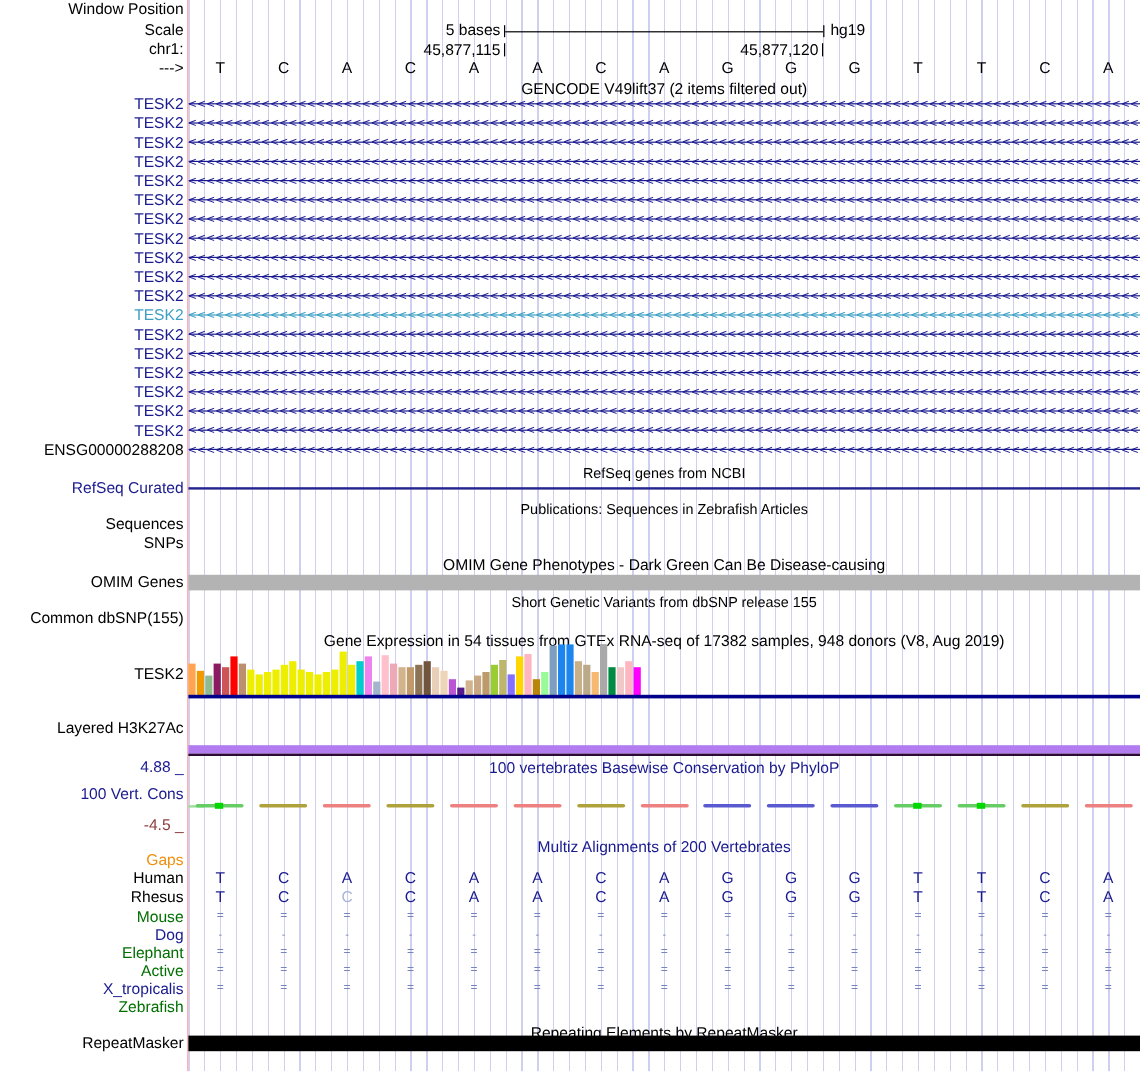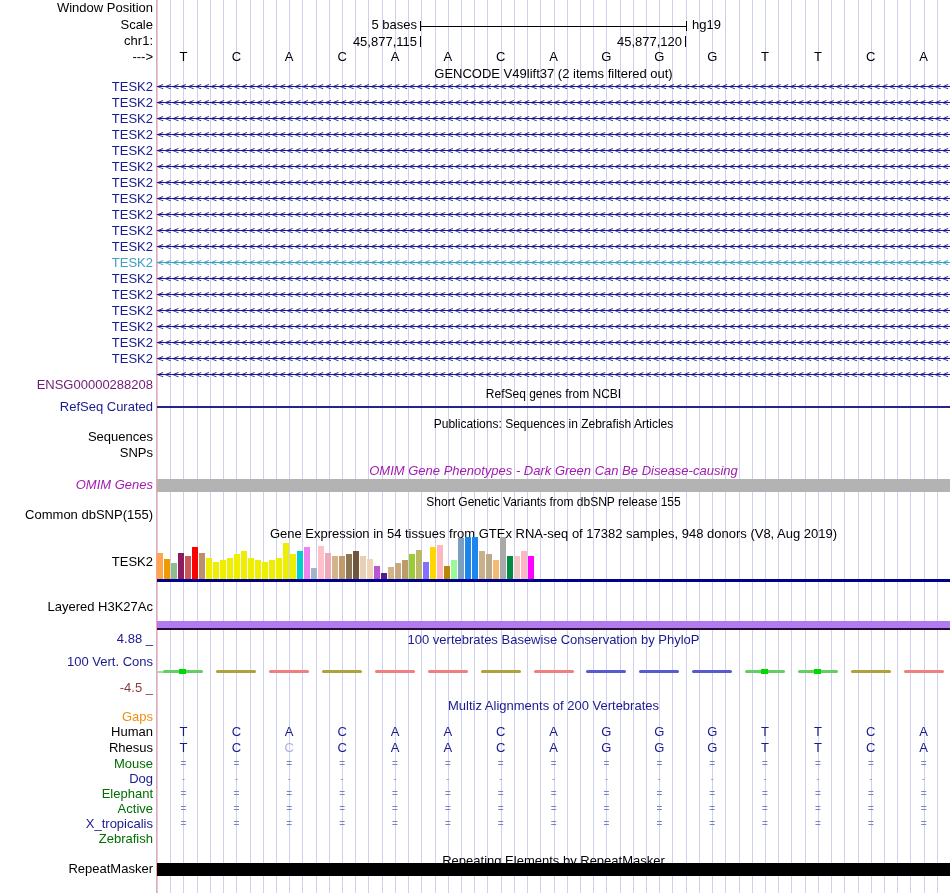--- a/index.html
+++ b/index.html
@@ -3,21 +3,21 @@
 <meta charset="utf-8">
 <style>
   html,body{margin:0;padding:0;background:#fff;}
   #app{position:relative;width:950px;height:893px;background:#fff;overflow:hidden;
        font-family:"Liberation Sans",sans-serif;font-size:13px;color:#000;}
   .grid{position:absolute;left:157px;top:0;width:793px;height:893px;
         background:repeating-linear-gradient(to right,#cfcfef 0 1px,transparent 1px 13.217px);}
   .redline{position:absolute;left:156px;top:0;width:1px;height:893px;background:#f5a3a3;}
   .ll{position:absolute;right:797px;height:16px;line-height:16px;white-space:nowrap;text-align:right;}
   .ct{position:absolute;left:157px;width:793px;height:16px;line-height:16px;text-align:center;white-space:pre;}
-  .navy{color:#1a1a8f;} .green{color:#a21caf;font-style:italic;} .maroon{color:#8b3c3c;} .orange{color:#ef8f0e;}
+  .navy{color:#1a1a8f;} .green{color:#000000;} .maroon{color:#8b3c3c;} .orange{color:#ef8f0e;}
   .sm{font-size:12px;}
   .col{position:absolute;width:53px;height:16px;line-height:16px;text-align:center;}
   .generow{position:absolute;left:157px;width:793px;height:16px;overflow:hidden;}
   .generow .ln{position:absolute;top:7px;left:0;width:100%;height:1px;}
   .generow .ar{position:absolute;top:0;left:0;white-space:nowrap;
                font-family:"DejaVu Sans Mono",monospace;font-size:11px;line-height:15px;letter-spacing:1px;}
   .hbar{position:absolute;left:157px;width:793px;}
   .ruler{position:absolute;left:420px;top:21px;width:265px;height:10px;
          border-left:1px solid #000;border-right:1px solid #000;
          background:linear-gradient(#000,#000) center/100% 1px no-repeat;}
@@ -153,21 +153,21 @@
       <div class="ll" style="top:335px;color:#1a1a8f">TESK2</div>
       <div class="generow" style="top:335px">
         <div class="ln" style="background:#1a1a8f"></div>
         <div class="ar" style="color:#1a1a8f">&lt;&lt;&lt;&lt;&lt;&lt;&lt;&lt;&lt;&lt;&lt;&lt;&lt;&lt;&lt;&lt;&lt;&lt;&lt;&lt;&lt;&lt;&lt;&lt;&lt;&lt;&lt;&lt;&lt;&lt;&lt;&lt;&lt;&lt;&lt;&lt;&lt;&lt;&lt;&lt;&lt;&lt;&lt;&lt;&lt;&lt;&lt;&lt;&lt;&lt;&lt;&lt;&lt;&lt;&lt;&lt;&lt;&lt;&lt;&lt;&lt;&lt;&lt;&lt;&lt;&lt;&lt;&lt;&lt;&lt;&lt;&lt;&lt;&lt;&lt;&lt;&lt;&lt;&lt;&lt;&lt;&lt;&lt;&lt;&lt;&lt;&lt;&lt;&lt;&lt;&lt;&lt;&lt;&lt;&lt;&lt;&lt;&lt;&lt;&lt;&lt;&lt;&lt;&lt;&lt;&lt;&lt;&lt;&lt;&lt;</div>
       </div>
       <div class="ll" style="top:351px;color:#1a1a8f">TESK2</div>
       <div class="generow" style="top:351px">
         <div class="ln" style="background:#1a1a8f"></div>
         <div class="ar" style="color:#1a1a8f">&lt;&lt;&lt;&lt;&lt;&lt;&lt;&lt;&lt;&lt;&lt;&lt;&lt;&lt;&lt;&lt;&lt;&lt;&lt;&lt;&lt;&lt;&lt;&lt;&lt;&lt;&lt;&lt;&lt;&lt;&lt;&lt;&lt;&lt;&lt;&lt;&lt;&lt;&lt;&lt;&lt;&lt;&lt;&lt;&lt;&lt;&lt;&lt;&lt;&lt;&lt;&lt;&lt;&lt;&lt;&lt;&lt;&lt;&lt;&lt;&lt;&lt;&lt;&lt;&lt;&lt;&lt;&lt;&lt;&lt;&lt;&lt;&lt;&lt;&lt;&lt;&lt;&lt;&lt;&lt;&lt;&lt;&lt;&lt;&lt;&lt;&lt;&lt;&lt;&lt;&lt;&lt;&lt;&lt;&lt;&lt;&lt;&lt;&lt;&lt;&lt;&lt;&lt;&lt;&lt;&lt;&lt;&lt;&lt;&lt;</div>
       </div>
-      <div class="ll" style="top:377px;color:#701a75">ENSG00000288208</div>
+      <div class="ll" style="top:367px;color:#000000">ENSG00000288208</div>
       <div class="generow" style="top:367px">
         <div class="ln" style="background:#1a1a8f"></div>
         <div class="ar" style="color:#1a1a8f">&lt;&lt;&lt;&lt;&lt;&lt;&lt;&lt;&lt;&lt;&lt;&lt;&lt;&lt;&lt;&lt;&lt;&lt;&lt;&lt;&lt;&lt;&lt;&lt;&lt;&lt;&lt;&lt;&lt;&lt;&lt;&lt;&lt;&lt;&lt;&lt;&lt;&lt;&lt;&lt;&lt;&lt;&lt;&lt;&lt;&lt;&lt;&lt;&lt;&lt;&lt;&lt;&lt;&lt;&lt;&lt;&lt;&lt;&lt;&lt;&lt;&lt;&lt;&lt;&lt;&lt;&lt;&lt;&lt;&lt;&lt;&lt;&lt;&lt;&lt;&lt;&lt;&lt;&lt;&lt;&lt;&lt;&lt;&lt;&lt;&lt;&lt;&lt;&lt;&lt;&lt;&lt;&lt;&lt;&lt;&lt;&lt;&lt;&lt;&lt;&lt;&lt;&lt;&lt;&lt;&lt;&lt;&lt;&lt;&lt;</div>
       </div>
     </div>
 
   <div class="ct sm" style="top:386px">RefSeq genes from NCBI</div>
   <div class="ll navy" style="top:399px">RefSeq Curated</div>
   <div class="hbar" style="top:406px;height:2px;background:#24248f"></div>
 

